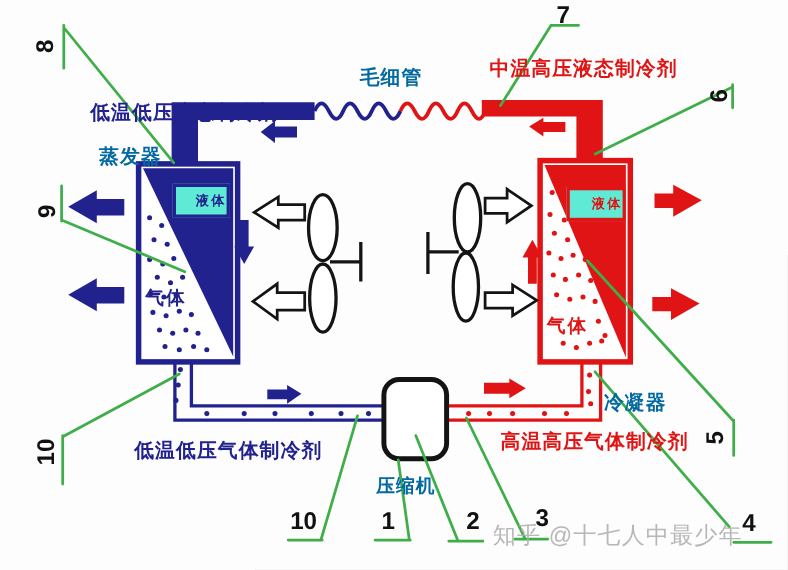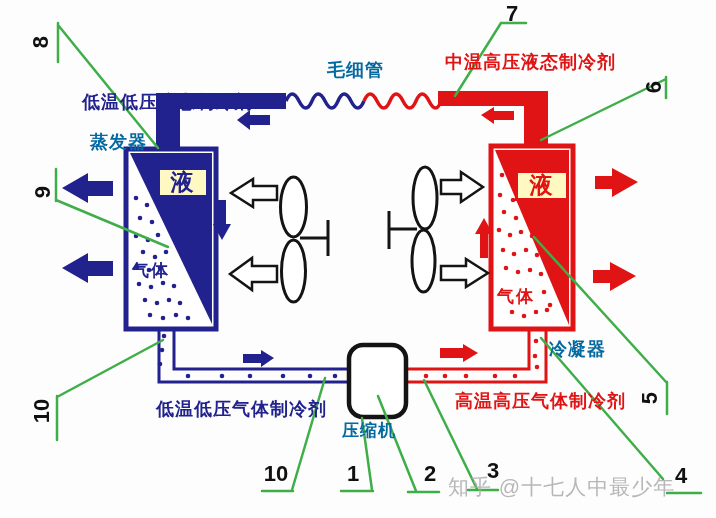--- a/index.html
+++ b/index.html
@@ -8,22 +8,22 @@
     font-family:"Liberation Sans","DejaVu Sans",sans-serif;overflow:hidden;
   }
   #diagram-svg{position:absolute;left:0;top:0;width:716px;height:518px;}
   .lbl{position:absolute;font-weight:bold;white-space:nowrap;}
   .navy{color:#22228e;}
   .red{color:#e01414;}
   .blk{color:#0369a1;}
   .sz18{font-size:18px;letter-spacing:1px;}
   .sz17{font-size:17px;letter-spacing:1px;}
   .phasebox{
-    position:absolute;background:#fef9c3;text-align:center;
-    font-weight:bold;font-size:23px;line-height:25px;letter-spacing:2px;
+    position:absolute;background:#5eead4;text-align:right;
+    font-weight:bold;font-size:12px;line-height:25px;letter-spacing:2px;
   }
   .pb-blue{border:3px solid #22228e;color:#22228e;}
   .pb-red{border:3px solid #e01414;color:#e01414;}
   .num{
     position:absolute;color:#111;font-weight:bold;font-size:22px;
     text-align:center;line-height:26px;
   }
   .rot{transform:rotate(-90deg);transform-origin:center center;}
   #watermark{
     position:absolute;left:448px;top:473px;font-size:21px;
@@ -181,23 +181,23 @@
       <path d="M667,493 H701 M663,479 L541,338"></path>
       <path d="M667,382 V414 M667,383 L534,237"></path>
       <path d="M666,77 V98 M666,79 L541,140"></path>
     </g>
   </svg>
 
   <div class="lbl navy sz18" style="left:82px;top:62px;margin-top:28px;">低温低压液态制冷剂</div>
   <div class="lbl blk sz18" style="left:327px;top:58px;">毛细管</div>
   <div class="lbl red sz18" style="left:445px;top:50px;">中温高压液态制冷剂</div>
   <div class="lbl blk sz18" style="left:90px;top:130px;font-family:Liberation Serif, serif;">蒸发器</div>
-  <div class="lbl blk sz18" style="left:549px;top:337px;">冷凝器</div>
-  <div class="lbl blk sz17" style="left:342px;top:419px;">压缩机</div>
-  <div class="lbl navy sz18" style="left:122px;top:397px;margin-left:34px;">低温低压气体制冷剂</div>
+  <div class="lbl blk sz18" style="left:549px;top:354px;">冷凝器</div>
+  <div class="lbl blk sz17" style="left:342px;top:430px;">压缩机</div>
+  <div class="lbl navy sz18" style="left:122px;top:397px;">低温低压气体制冷剂</div>
   <div class="lbl red sz18" style="left:455px;top:389px;text-align:right;">高温高压气体制冷剂</div>
 
   <div class="phasebox pb-blue" style="left:157px;top:167px;width:46px;height:25px;">液体</div>
   <div class="lbl navy" style="left:132px;top:259px;font-size:17px;letter-spacing:2px;">气体</div>
   <div class="phasebox pb-red" style="left:515px;top:170px;width:48px;height:25px;">液体</div>
   <div class="lbl red" style="left:497px;top:285px;font-size:17px;letter-spacing:2px;">气体</div>
 
   <div class="num" style="left:501px;top:1px;width:22px;">7</div>
   <div class="num rot" style="left:28px;top:29px;width:26px;height:26px;">8</div>
   <div class="num rot" style="left:30px;top:179px;width:26px;height:26px;">9</div>

